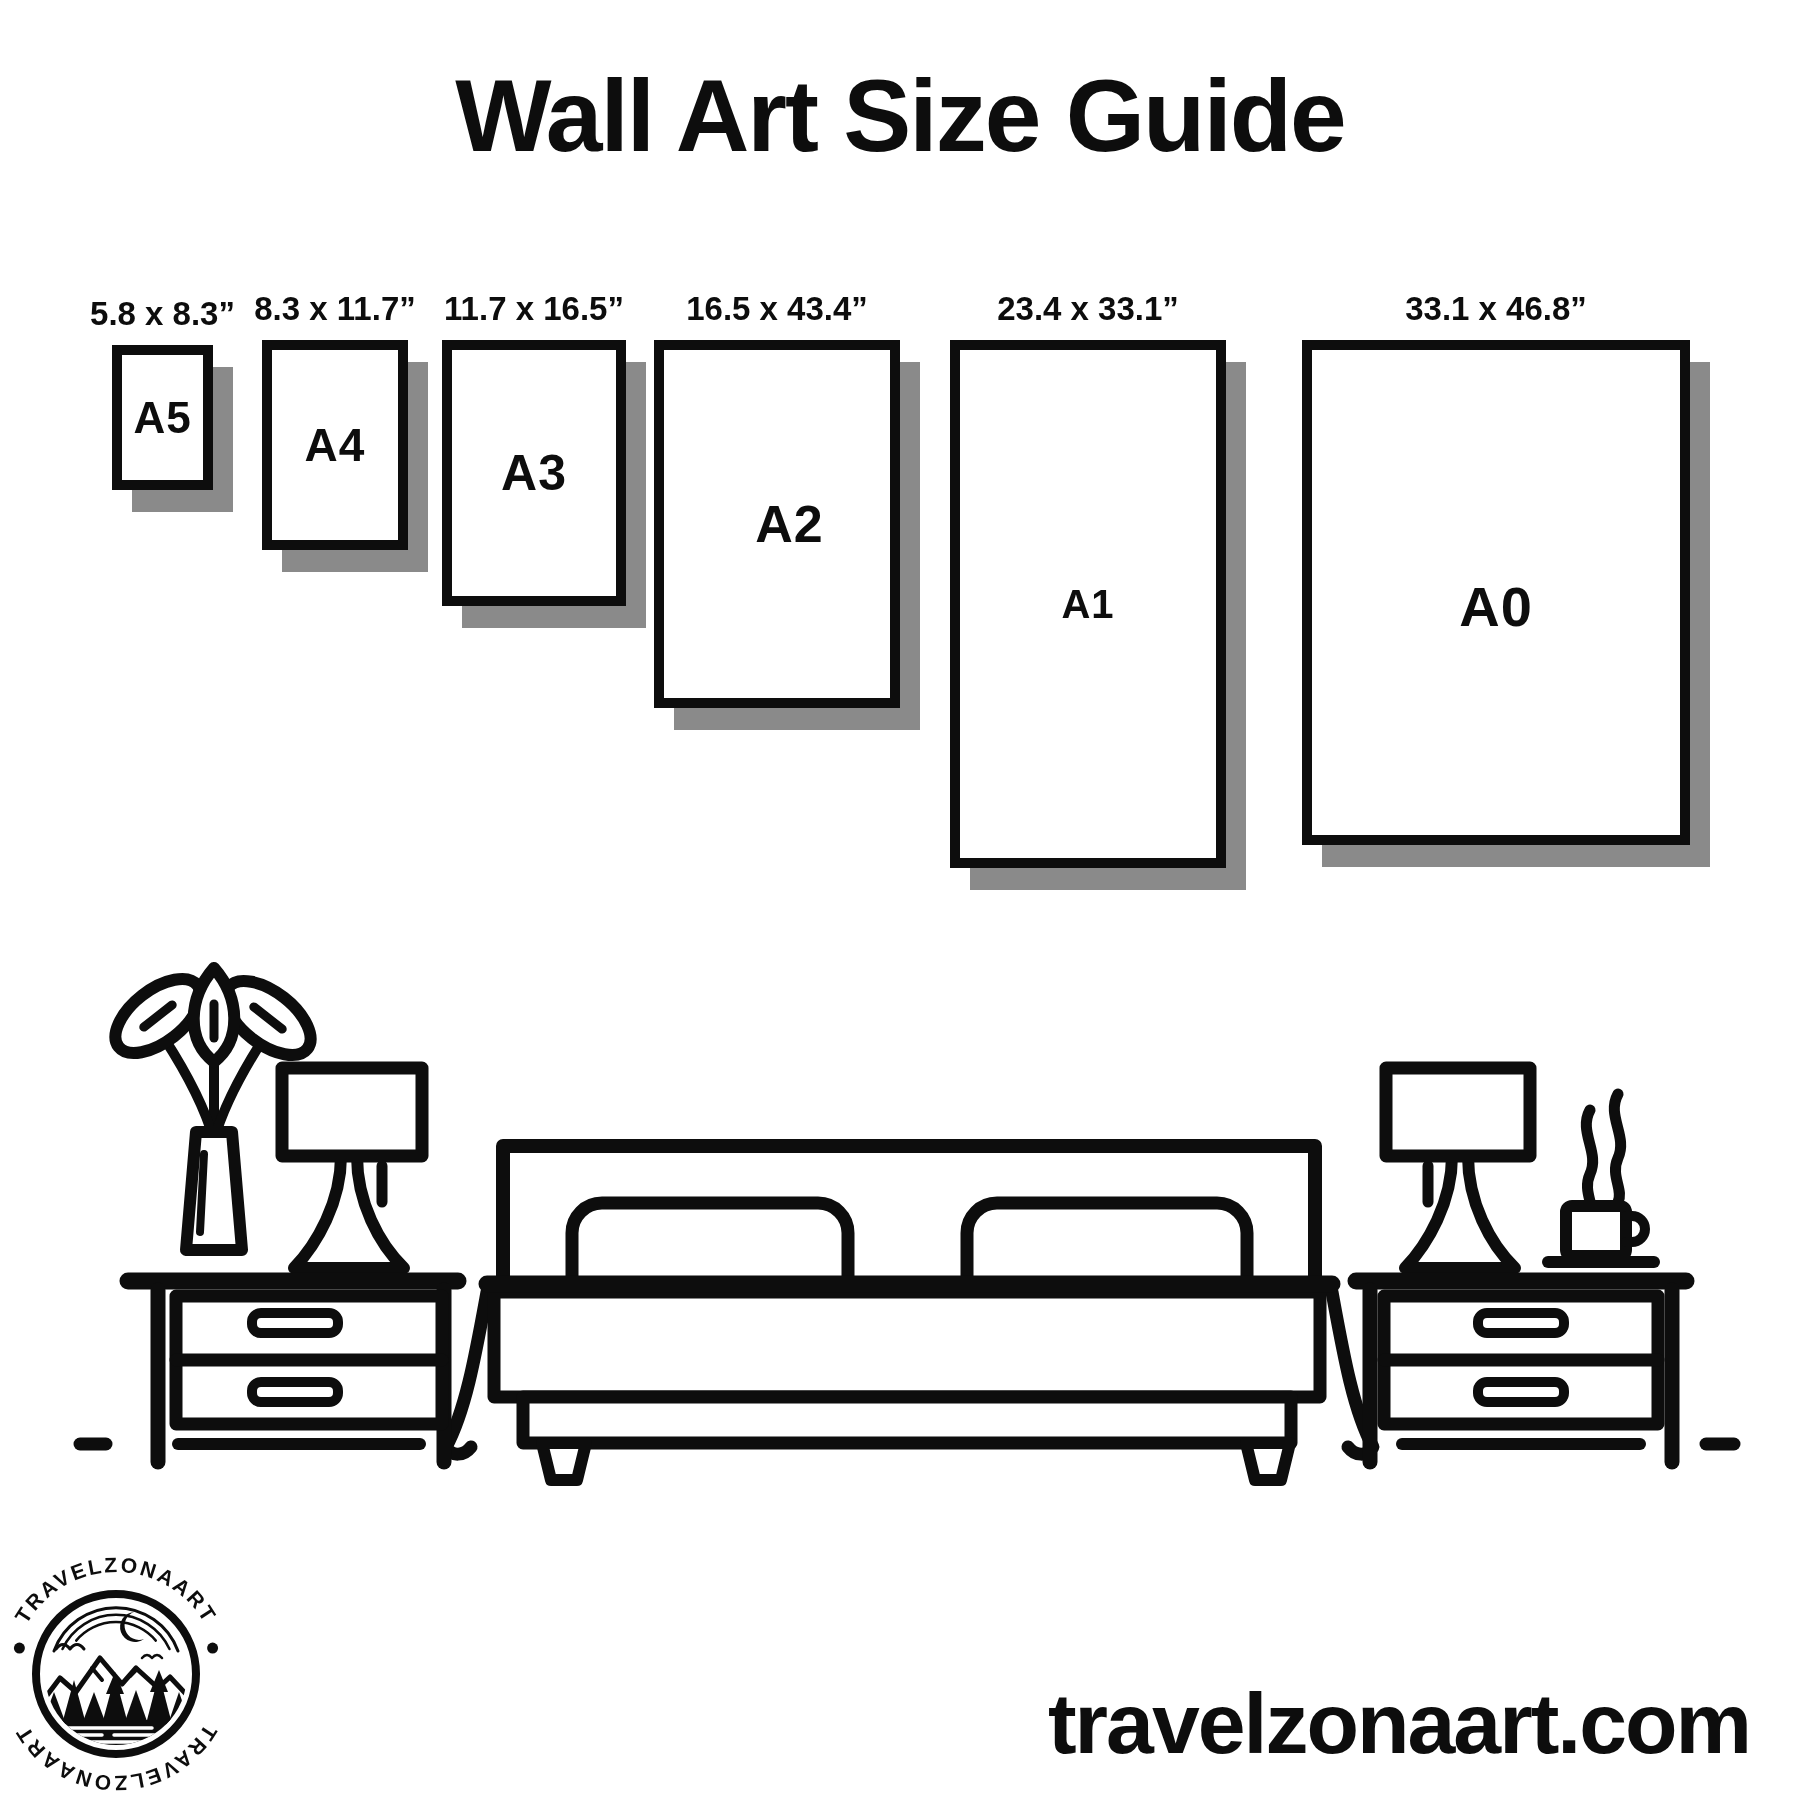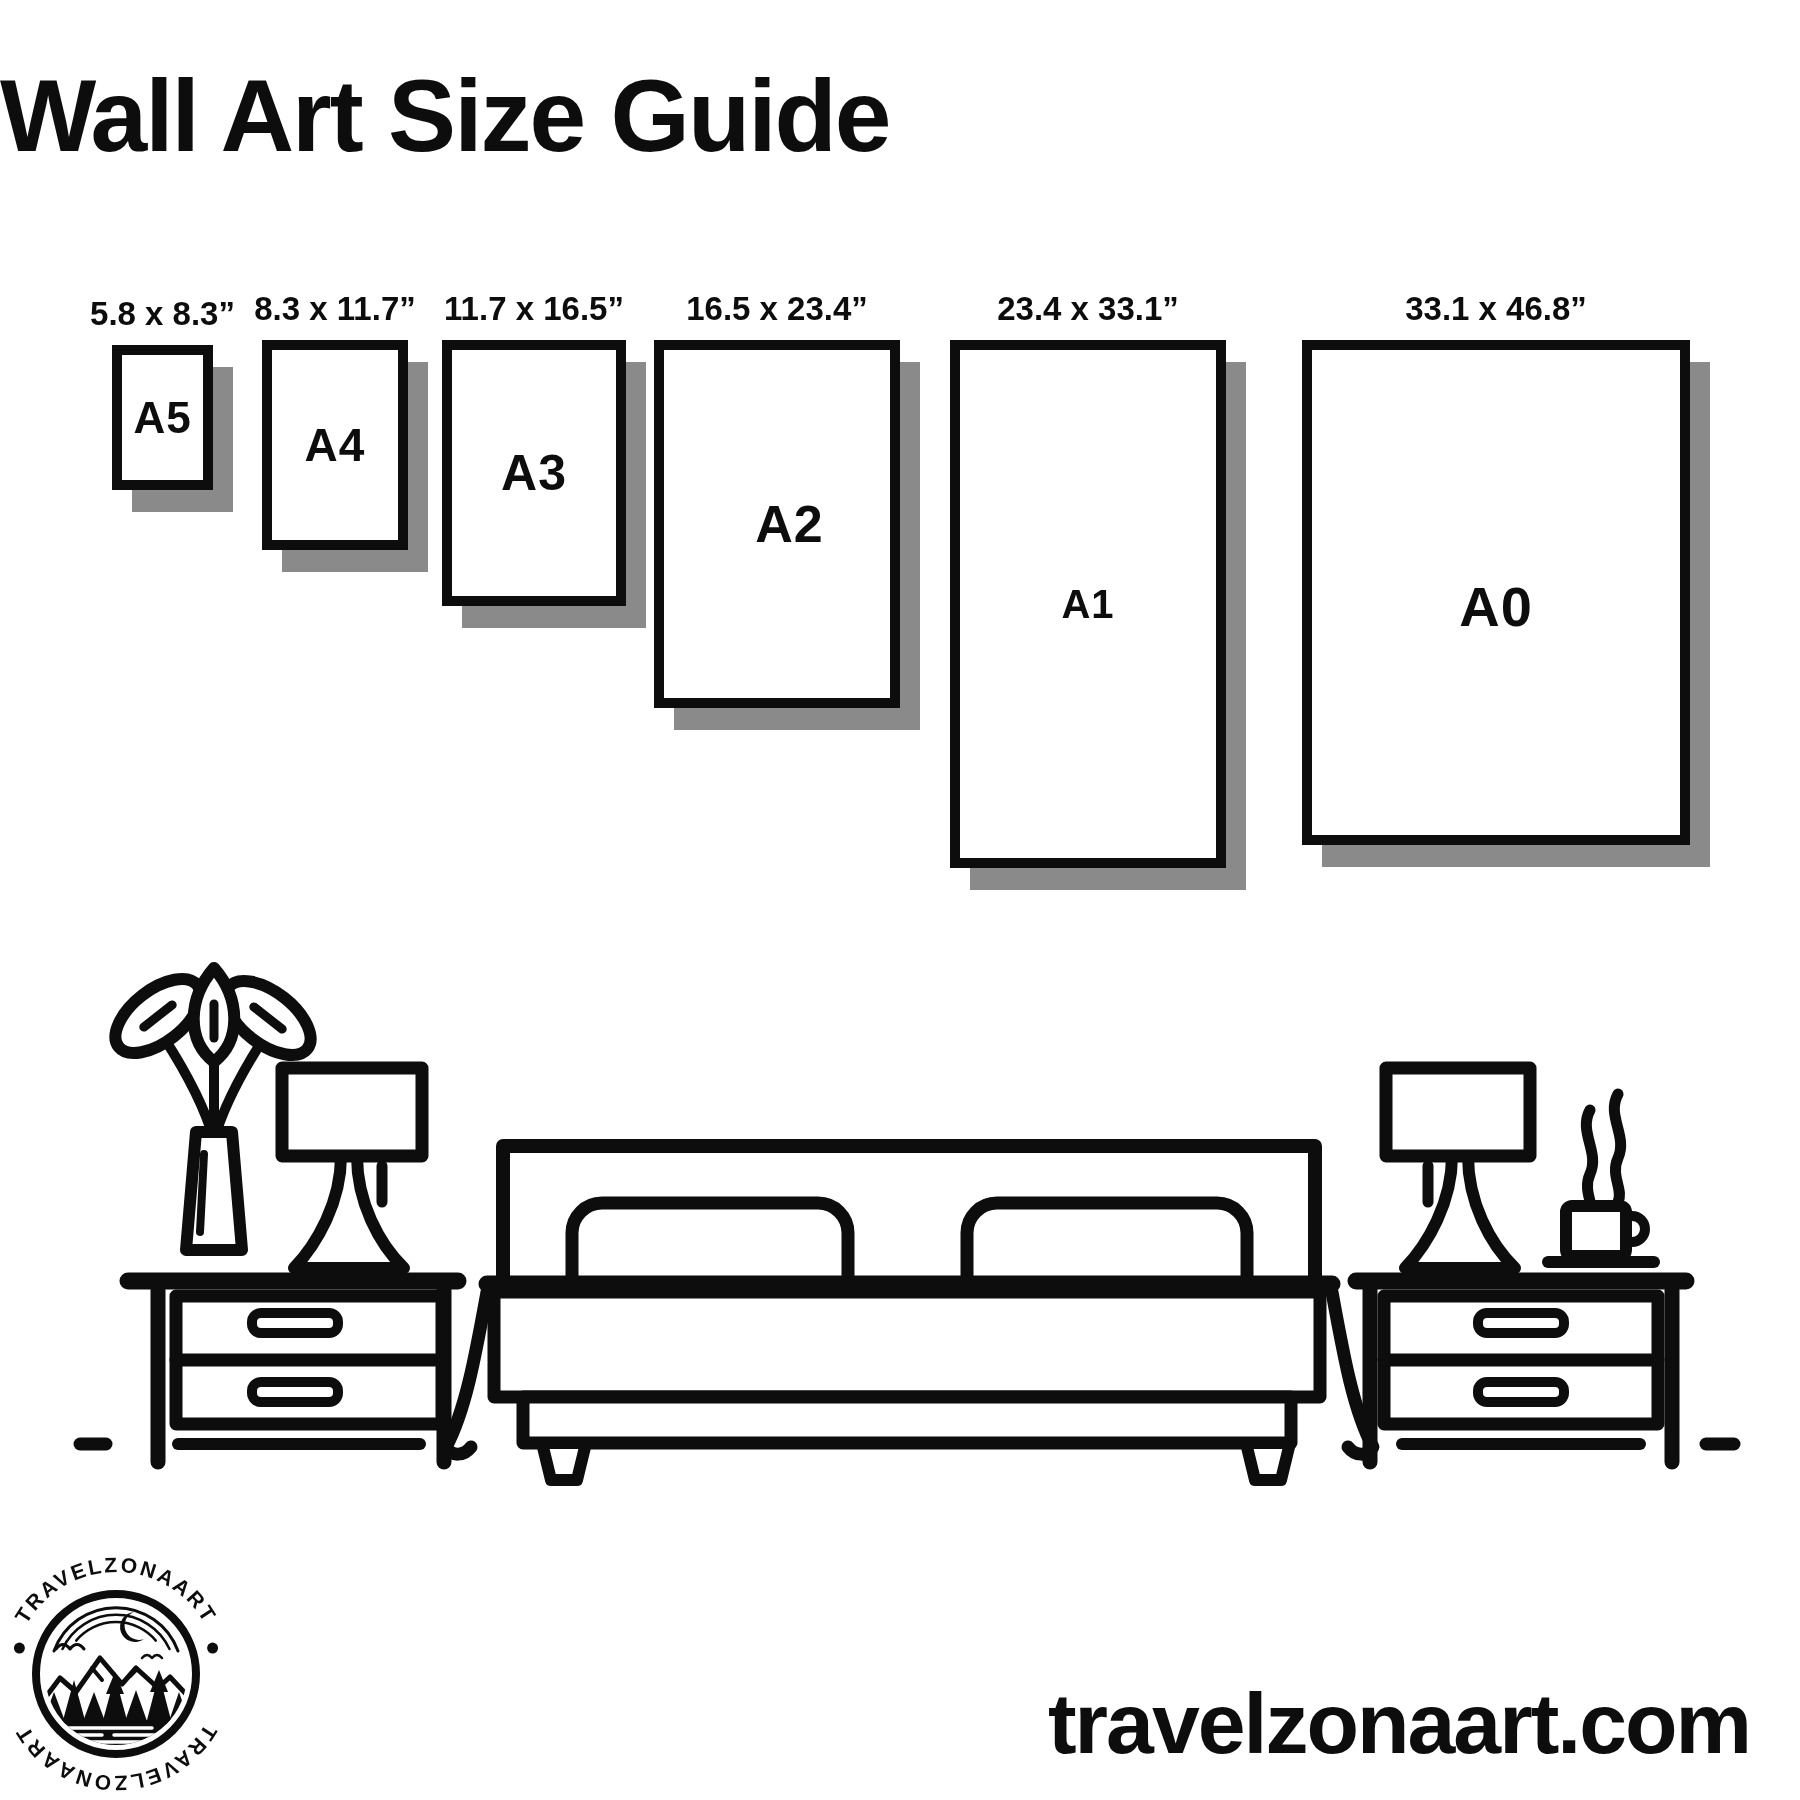--- a/index.html
+++ b/index.html
@@ -12,20 +12,21 @@
   body{
     position:relative;
     background:var(--background);
     font-family:"Liberation Sans","DejaVu Sans",sans-serif;
     color:var(--ink);
     overflow:hidden;
   }
   .page-title{
     position:absolute;
     top:58px;left:0;width:100%;
+    text-align:center;
     font-size:102px;
     font-weight:bold;
     letter-spacing:-2px;
     color:var(--ink);
   }
   .frame{
     position:absolute;
     background:var(--background);
     border:10px solid var(--ink);
     box-shadow:20px 22px 0 0 var(--shadow);
@@ -90,21 +91,21 @@
 </div>
 <div class="frame" style="left:262px;top:340px;width:146px;height:210px;">
   <span class="size-label">8.3 x 11.7”</span>
   <span class="frame-label" style="font-size:46px;">A4</span>
 </div>
 <div class="frame" style="left:442px;top:340px;width:184px;height:266px;">
   <span class="size-label">11.7 x 16.5”</span>
   <span class="frame-label" style="font-size:50px;">A3</span>
 </div>
 <div class="frame" style="left:654px;top:340px;width:246px;height:368px;">
-  <span class="size-label">16.5 x 23.4”</span>
+  <span class="size-label">16.5 x 43.4”</span>
   <span class="frame-label" style="font-size:52px;margin-left:25px;">A2</span>
 </div>
 <div class="frame" style="left:950px;top:340px;width:276px;height:528px;">
   <span class="size-label">23.4 x 33.1”</span>
   <span class="frame-label" style="font-size:40px;">A1</span>
 </div>
 <div class="frame" style="left:1302px;top:340px;width:388px;height:505px;">
   <span class="size-label">33.1 x 46.8”</span>
   <span class="frame-label" style="font-size:56px;margin-top:28px;">A0</span>
 </div>

